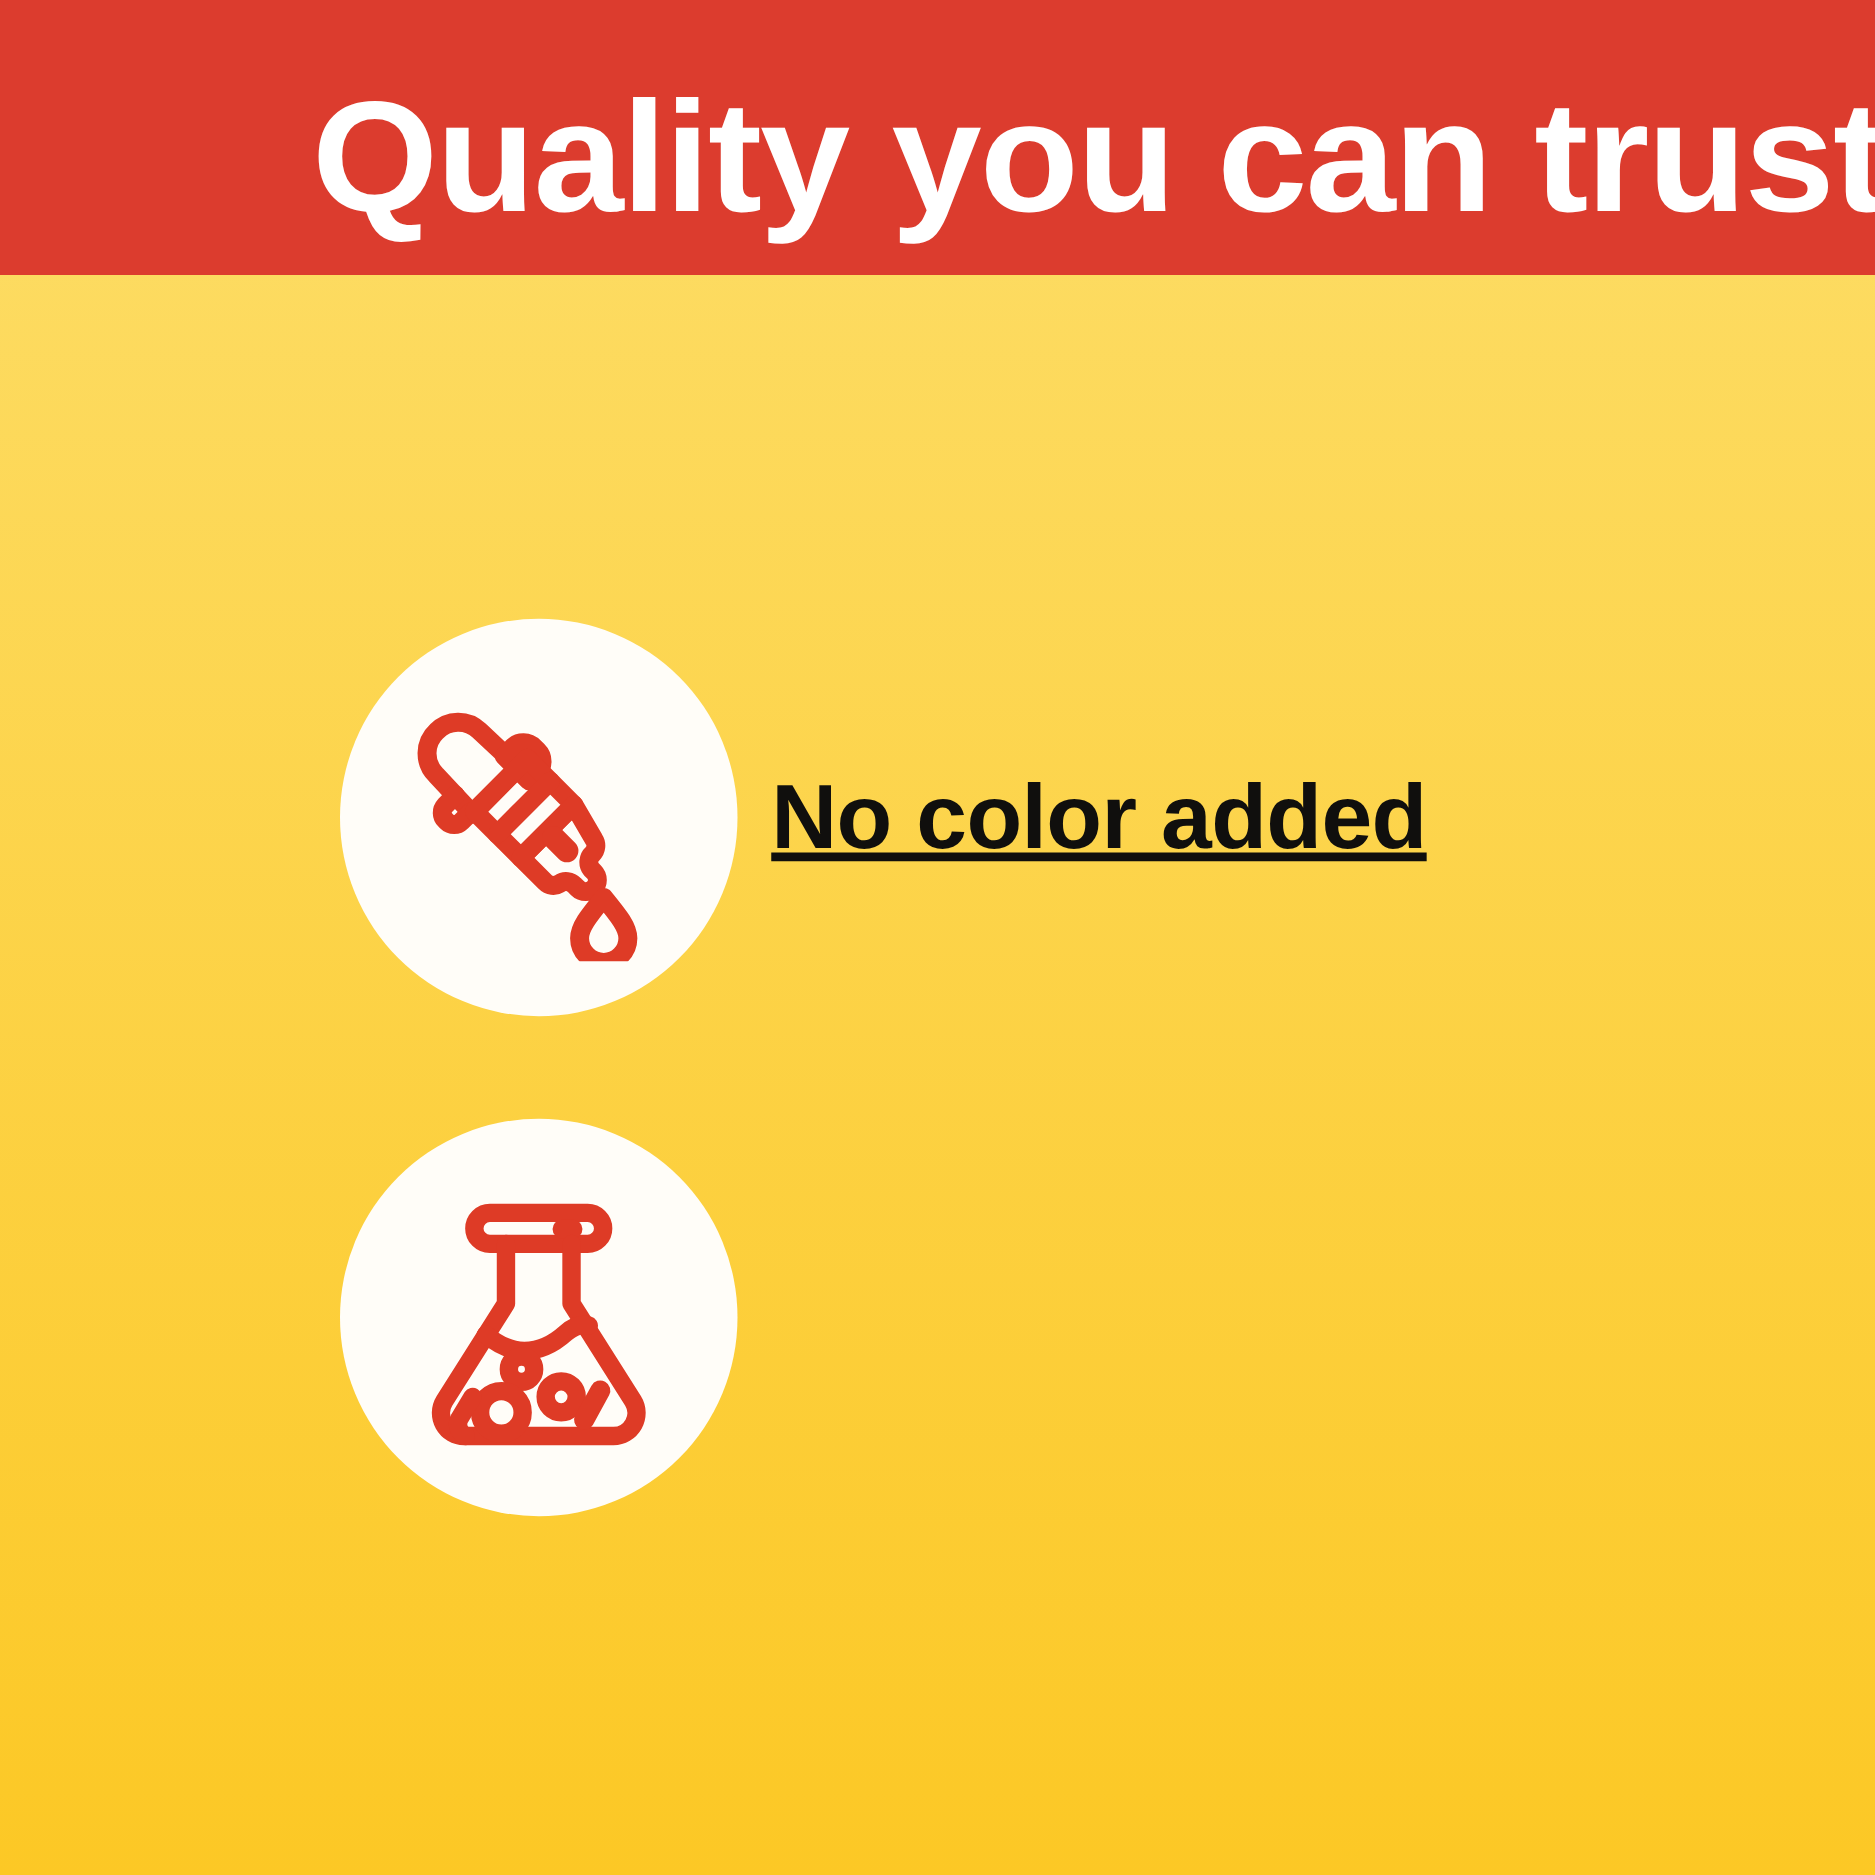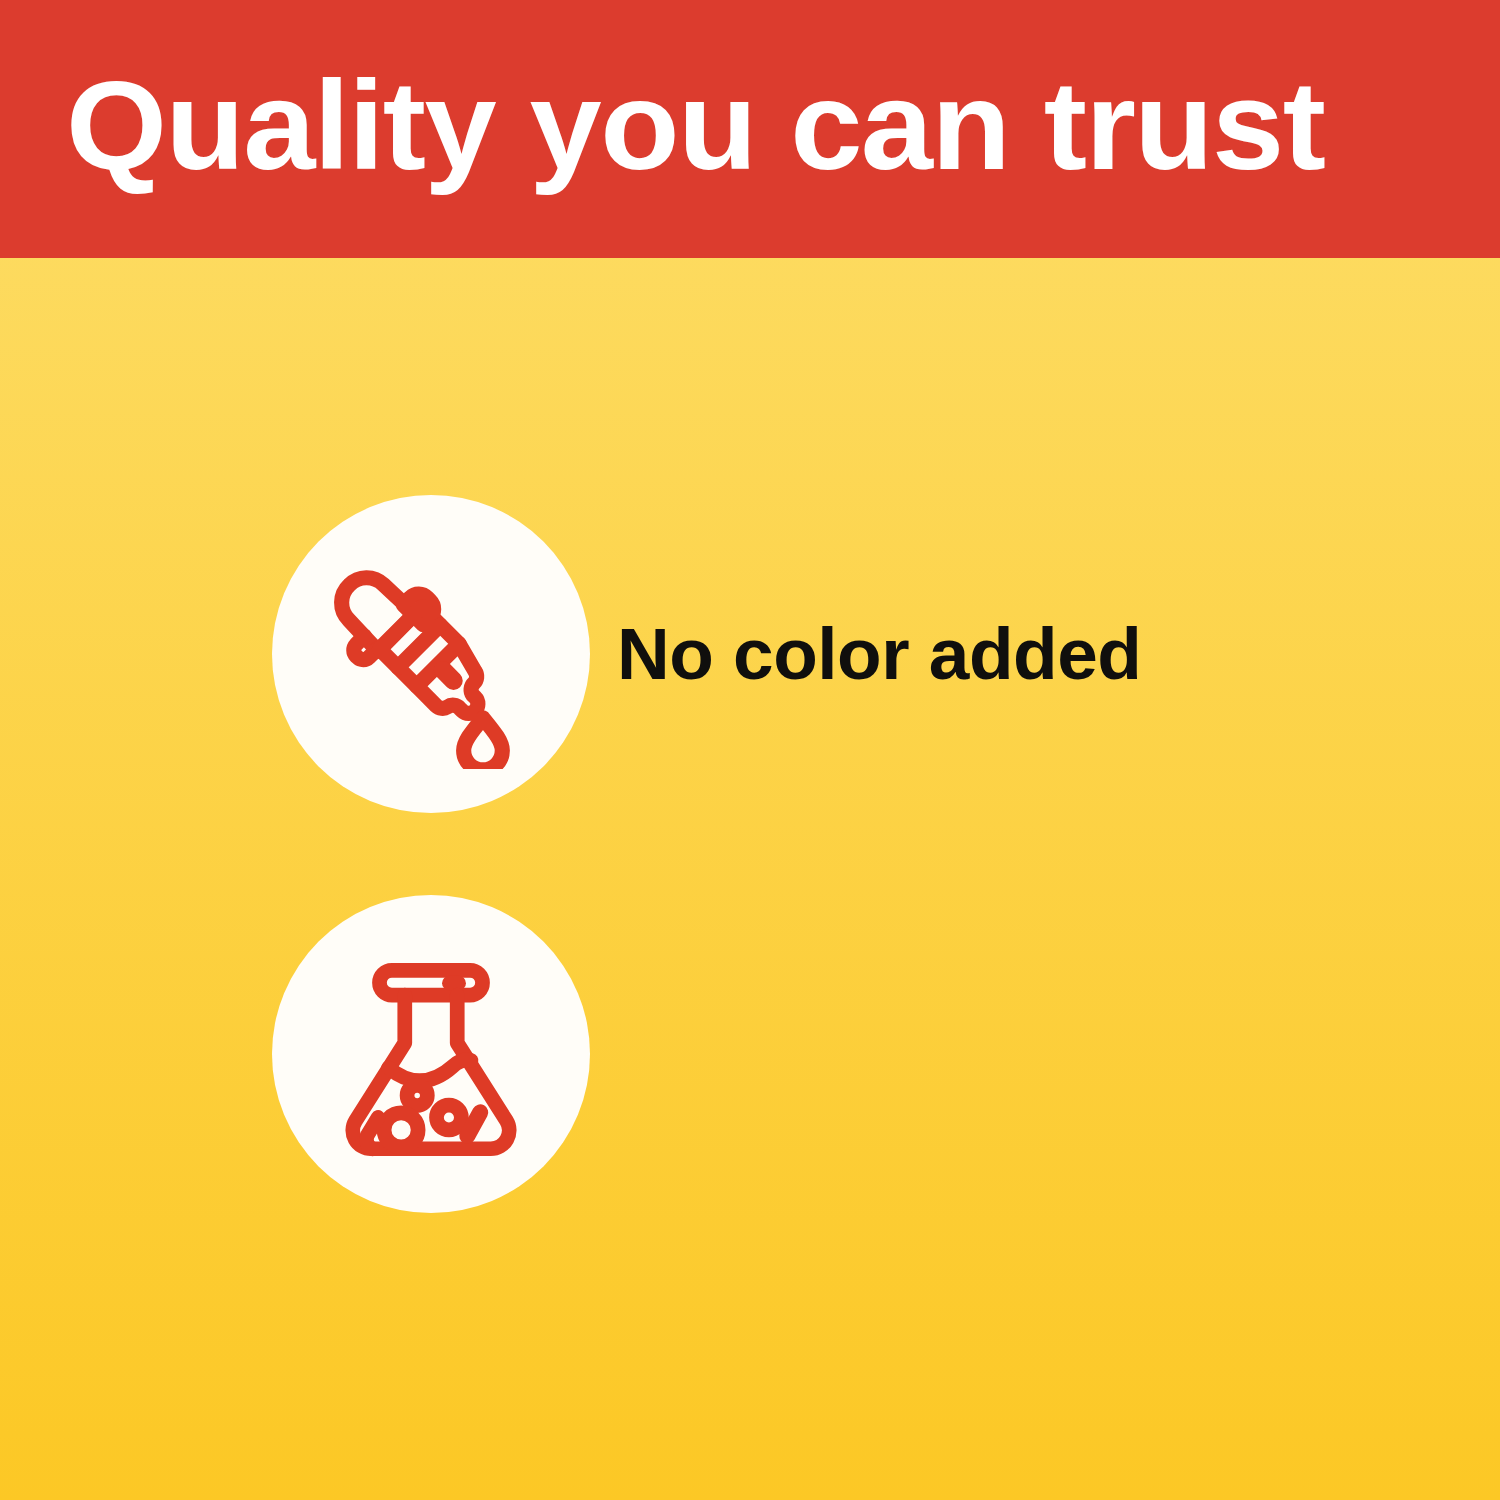--- a/index.html
+++ b/index.html
@@ -15,22 +15,23 @@
     font-family: "Liberation Sans", sans-serif;
     background: linear-gradient(180deg, #FDDE6A 0%, #FDDA5E 28%, #FDD246 62%, #FCC825 100%);
   }
 
   
   #header-band {
     position: absolute;
     left: 0;
     top: 0;
     width: 1500px;
-    height: 258px;
+    height: 220px;
     background: #DC3C2E;
+    text-align: right;
   }
   #header-title {
     position: absolute;
     left: 66px;
     top: 62px;
     width: 1400px;
     color: #ffffff;
     font-family: "Liberation Sans", sans-serif;
     font-weight: bold;
     font-size: 126px;
@@ -133,21 +134,21 @@
           <path d="M55.2 57.0 l 4.6 4.6" stroke-width="8"></path>
 
           <path d="M72.6 77.8
                    c 5.4 6.6 8.4 10.4 8.4 14.2
                    a8.4 8.4 0 0 1 -16.8 0
                    c 0 -3.8 3.0 -7.6 8.4 -14.2 Z"></path>
         </svg>
       </span>
     </div>
 
-    <div class="feature-label" style="color: rgb(16, 15, 13);">No color added</div>
+    <div class="feature-label" style="color: rgb(16, 15, 13); text-decoration: underline;">No color added</div>
   </div>
 
   <div class="feature-row" id="feature-row-1">
 
     <div class="icon-badge" style="background: rgb(255, 253, 248);">
       <span>
         <svg viewBox="0 0 100 100" xmlns="http://www.w3.org/2000/svg" fill="none" stroke="#DE3B26" stroke-width="6.4" stroke-linecap="round" stroke-linejoin="round">
 
           <path d="M33.0 13.6 h34.0 a5.4 5.4 0 0 1 0 10.8 h-34.0 a5.4 5.4 0 0 1 0 -10.8 Z"></path>
 

